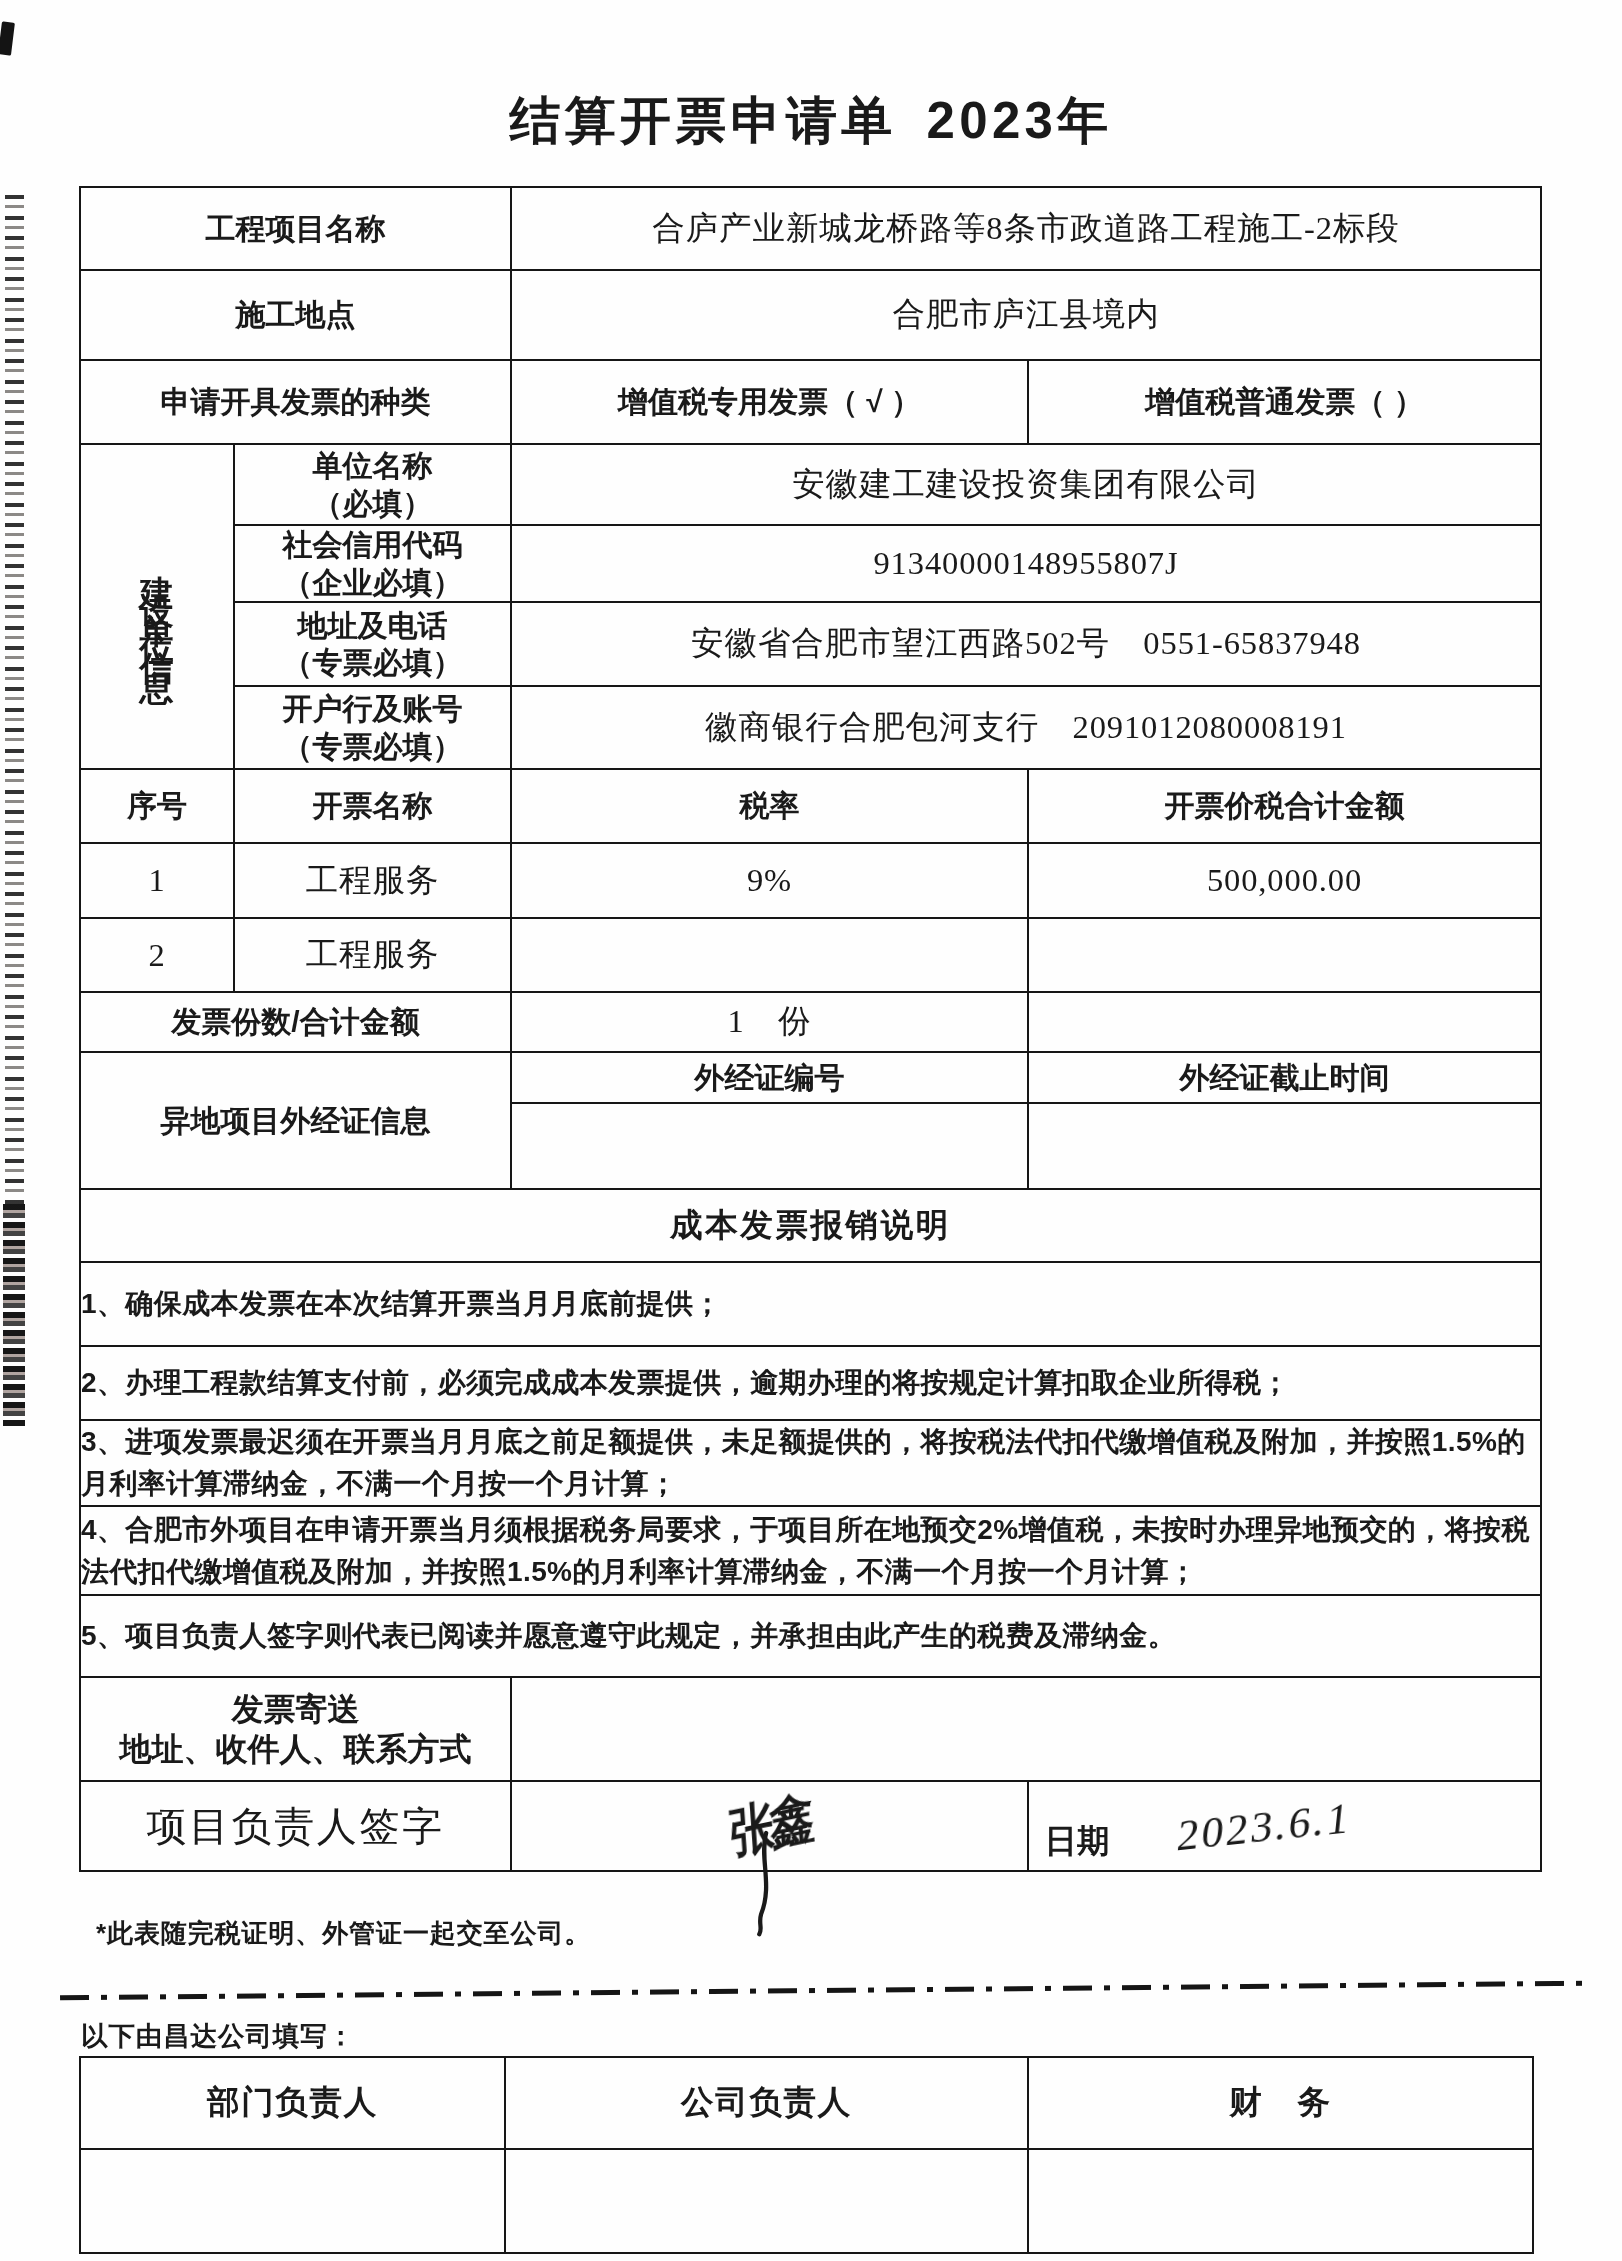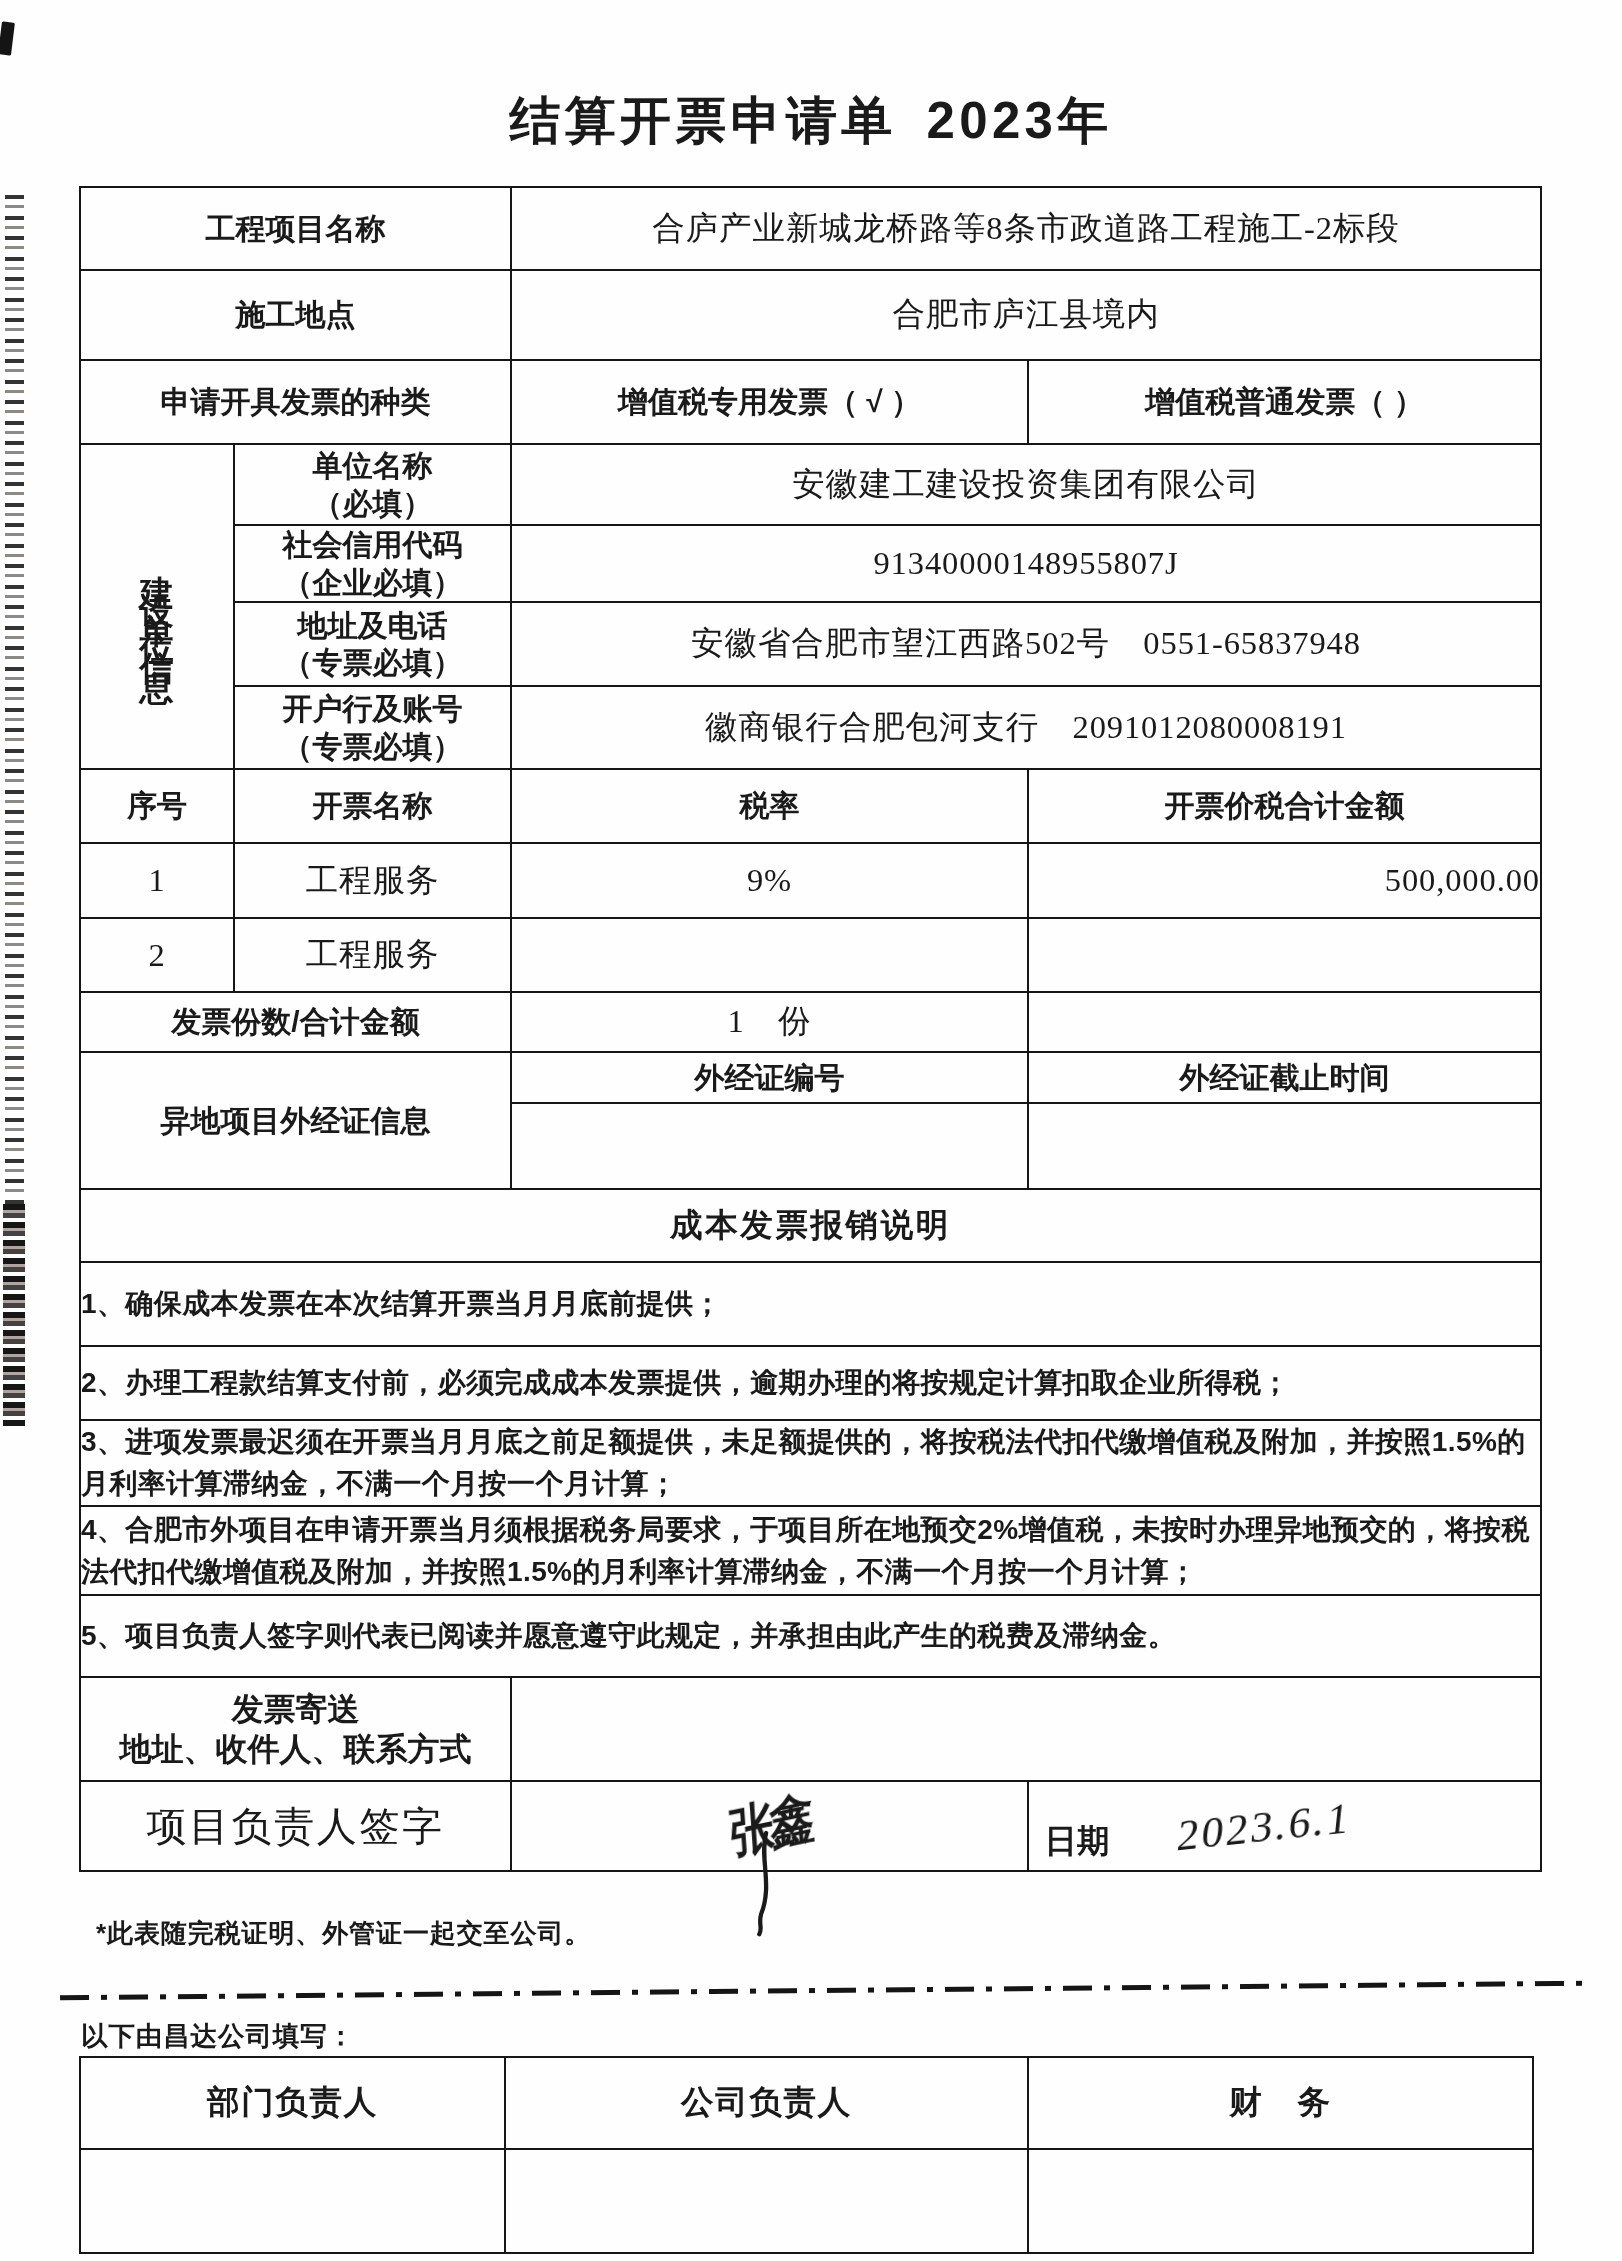--- a/index.html
+++ b/index.html
@@ -25,21 +25,21 @@
   table.main td{
     border:2.6px solid #161616;padding:0;vertical-align:middle;
     overflow:visible;
   }
   .lbl{font-weight:700;font-size:30px;text-align:center;line-height:1.25;}
   .lbl .ln{display:block;}
   .val{
     font-family:"Liberation Serif",serif;font-size:32.5px;text-align:center;
     font-weight:400;letter-spacing:0.9px;
   }
-  .amount{text-align:right;padding-right:22px;}
+  .amount{padding-right:22px;}
   .note{
     font-weight:700;font-size:28px;text-align:left;
     padding:5.1px 13.7px 5.1px 10.3px;line-height:1.5;letter-spacing:0.4px;
   }
   .vcell{text-align:center;}
   .vertical{
     display:inline-block;writing-mode:vertical-rl;text-orientation:upright;
     font-size:34px;font-weight:700;letter-spacing:19px;line-height:1;
   }
   .biglbl{font-size:40px;font-weight:400;text-align:center;letter-spacing:2.6px;}

